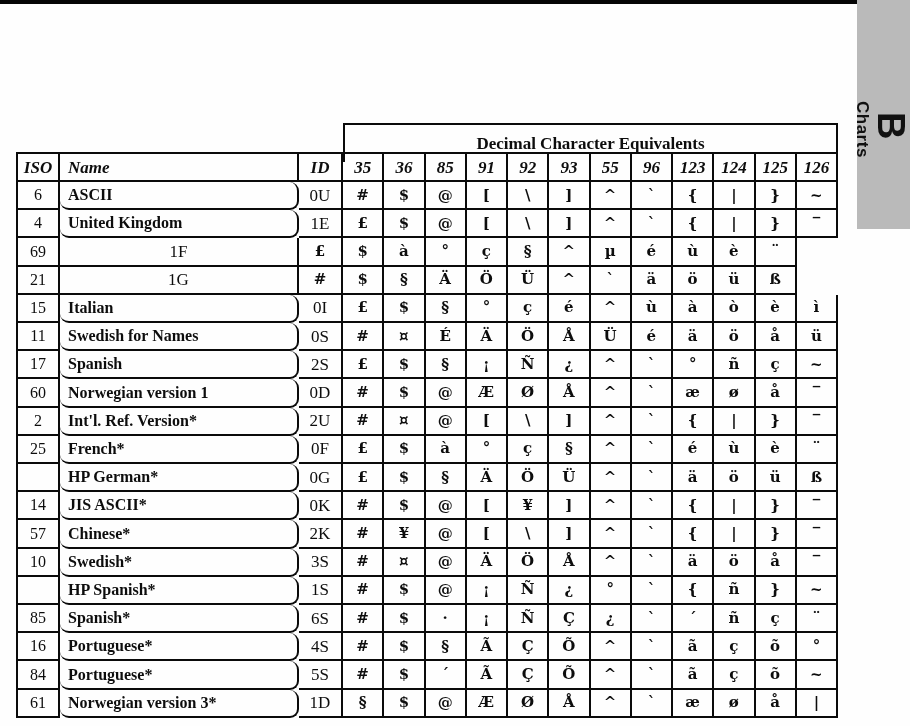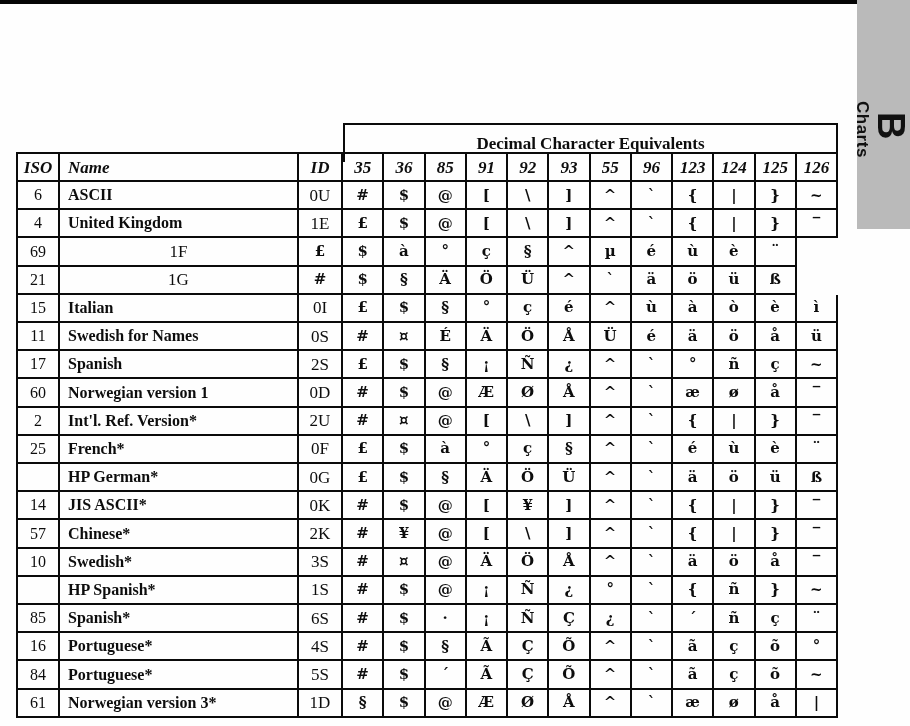--- a/index.html
+++ b/index.html
@@ -30,21 +30,21 @@
         display:flex;flex-direction:column;}
   .row{display:grid;grid-template-columns:42px 239px 44px repeat(12,1fr);flex:1;min-height:0;}
   .row.hdr-row{flex:none;height:28px;}
   .cell{border-right:2px solid #0a0a0a;border-bottom:2px solid #0a0a0a;box-sizing:border-box;
         display:flex;align-items:center;justify-content:center;overflow:hidden;
         line-height:1;white-space:nowrap;}
   .hdr{font-weight:bold;font-size:17px;font-style:italic;}
   .hdr.name-h{justify-content:flex-start;padding-left:8px;}
   .iso{font-size:16px;}
   .id{font-size:17px;}
-  .name{justify-content:flex-start;padding-left:8px;font-weight:bold;font-size:16px;}
+  .name{justify-content:flex-start;padding-left:8px;font-weight:bold;font-size:16px;border-radius:9px;}
   .ch{font-weight:bold;font-size:15px;font-family:"DejaVu Serif",serif;}
 </style>
 </head>
 <body>
 
 <div id="page">
 
   <div id="top-rule"></div>
 
   <div id="side-tab">

